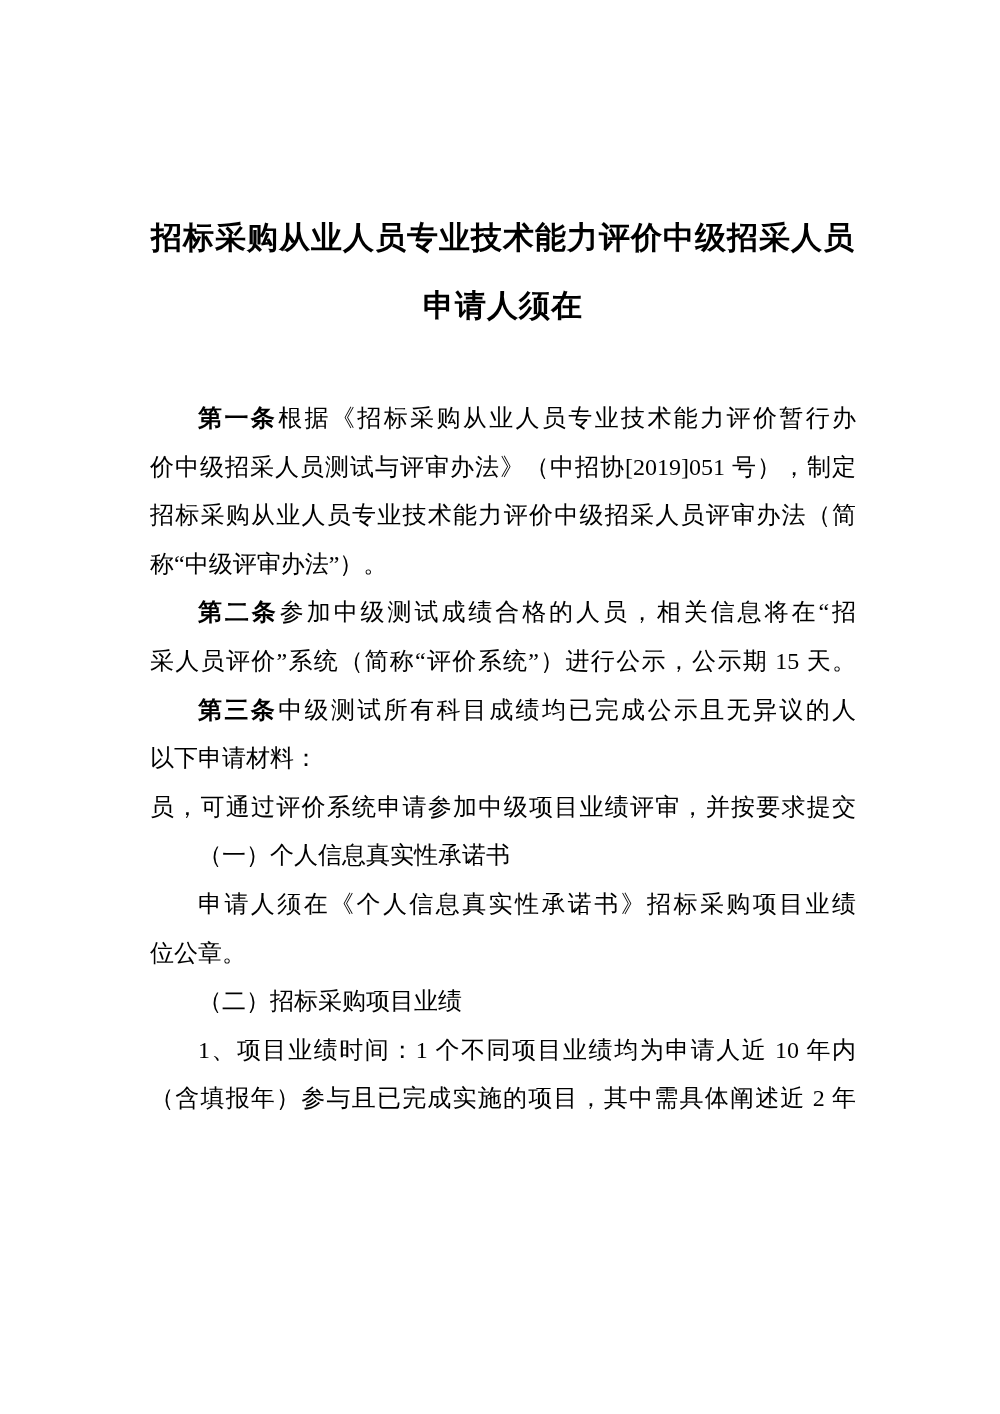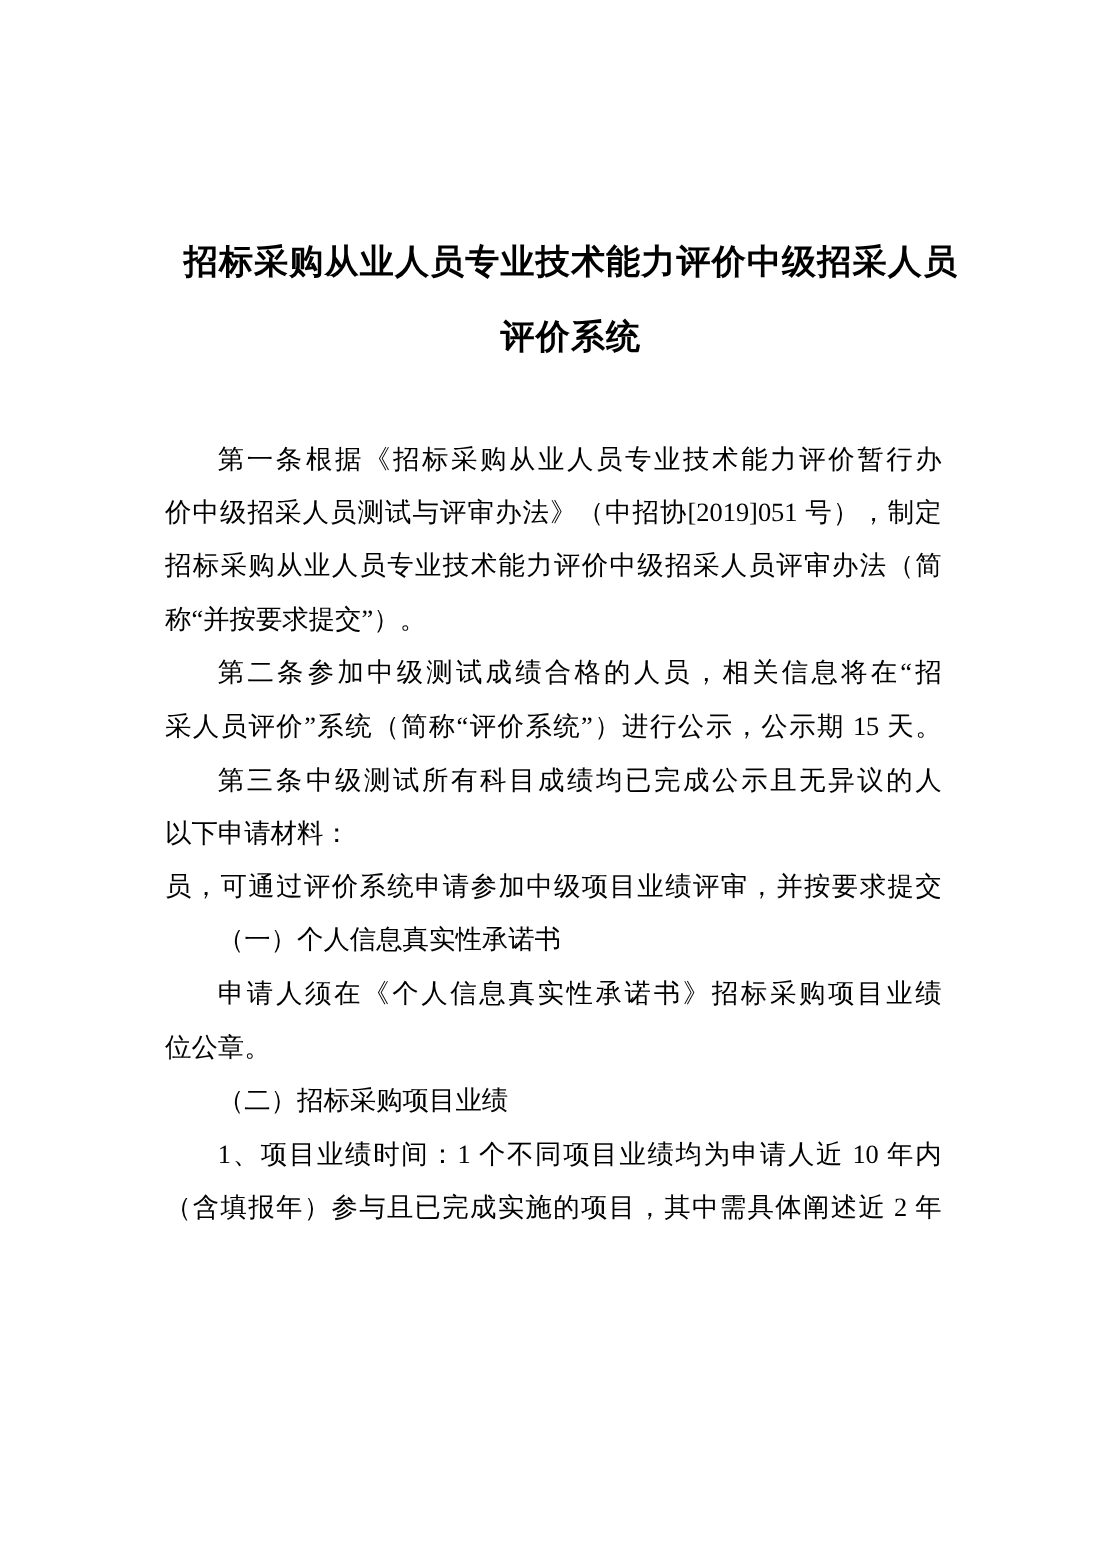--- a/index.html
+++ b/index.html
@@ -11,21 +11,21 @@
     position: relative;
     width: 1000px;
     height: 1414px;
     background: #ffffff;
     color: #000000;
     font-family: "Liberation Serif", "DejaVu Serif", serif;
     overflow: hidden;
   }
   .title-block {
     position: absolute;
-    left: 166px;
+    left: 150px;
     top: 204px;
     width: 706px;
     text-align: center;
     font-weight: 700;
     font-size: 31px;
     line-height: 68px;
     letter-spacing: 1px;
   }
   .body-block {
     position: absolute;
@@ -41,39 +41,39 @@
     text-align: left;
   }
   .line.justify {
     text-align: justify;
     text-align-last: justify;
   }
   .line.indent {
     padding-left: 48px;
   }
   .lead {
-    font-weight: 400;
+    font-weight: 700;
     margin-right: 1px;
   }
 </style>
 </head>
 <body>
 
 <div class="page">
 
   <div class="title-block">
     <div class="title-line">招标采购从业人员专业技术能力评价中级招采人员</div>
-    <div class="title-line">评价系统</div>
+    <div class="title-line">申请人须在</div>
   </div>
 
   <div class="body-block">
       <div class="line indent justify"><span class="lead">第一条</span><span>根据《招标采购从业人员专业技术能力评价暂行办</span></div>
       <div class="line justify"><span>价中级招采人员测试与评审办法》（中招协[2019]051 号），制定</span></div>
       <div class="line justify"><span>招标采购从业人员专业技术能力评价中级招采人员评审办法（简</span></div>
-      <div class="line"><span>称“并按要求提交”）。</span></div>
+      <div class="line"><span>称“中级评审办法”）。</span></div>
       <div class="line indent justify"><span class="lead">第二条</span><span>参加中级测试成绩合格的人员，相关信息将在“招</span></div>
       <div class="line justify"><span>采人员评价”系统（简称“评价系统”）进行公示，公示期 15 天。</span></div>
       <div class="line indent justify"><span class="lead">第三条</span><span>中级测试所有科目成绩均已完成公示且无异议的人</span></div>
       <div class="line"><span>以下申请材料：</span></div>
       <div class="line justify"><span>员，可通过评价系统申请参加中级项目业绩评审，并按要求提交</span></div>
       <div class="line indent"><span>（一）个人信息真实性承诺书</span></div>
       <div class="line indent justify"><span>申请人须在《个人信息真实性承诺书》招标采购项目业绩</span></div>
       <div class="line"><span>位公章。</span></div>
       <div class="line indent"><span>（二）招标采购项目业绩</span></div>
       <div class="line indent justify"><span>1、项目业绩时间：1 个不同项目业绩均为申请人近 10 年内</span></div>

